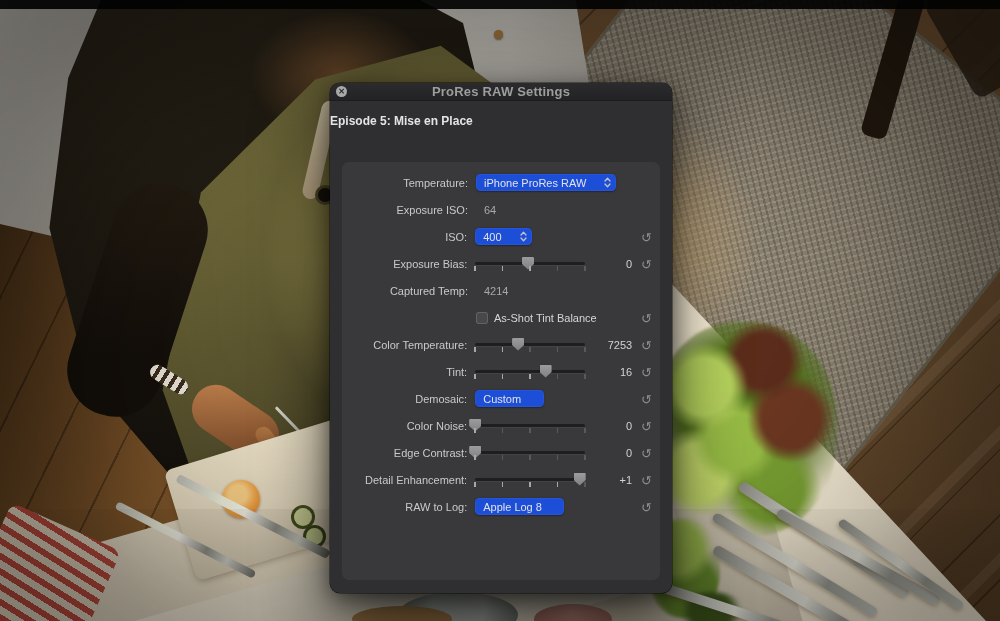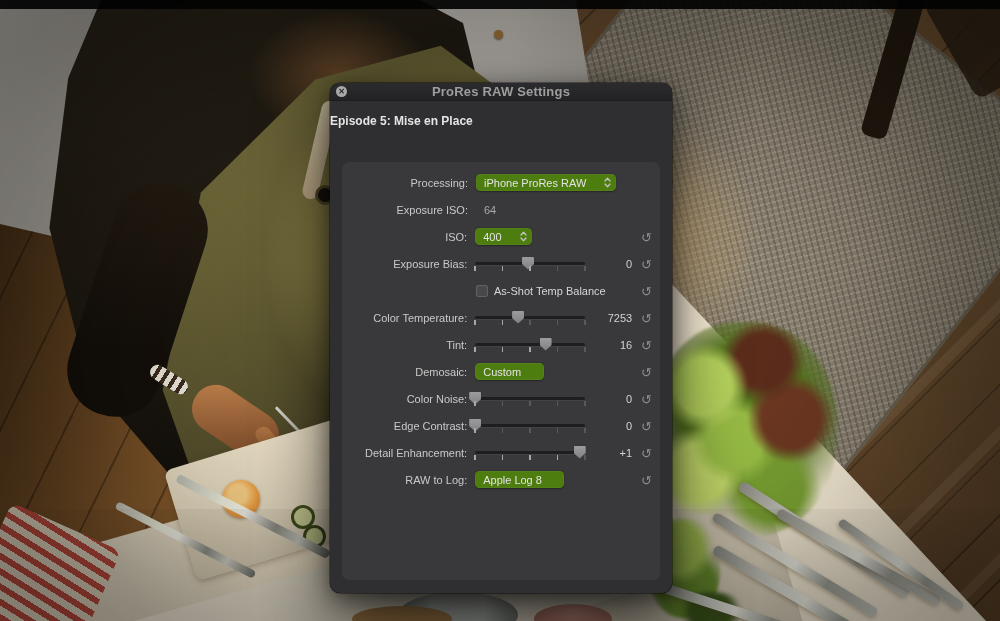--- a/index.html
+++ b/index.html
@@ -157,21 +157,21 @@
     position:absolute;left:12px;right:12px;top:79px;bottom:13px;
     background:#39393b;border-radius:7px;padding:7px 4px 0 4px;box-sizing:border-box;
   }
   .row{display:flex;align-items:center;height:27px;}
   .lab{width:130px;box-sizing:border-box;padding-right:8px;text-align:right;font-size:11px;color:#c9c9ca;white-space:nowrap;}
   .ctl{width:112px;display:flex;align-items:center;}
   .val{width:46px;text-align:right;font-size:11px;color:#d2d2d3;white-space:nowrap;}
   .rst{width:24px;text-align:right;padding-right:4px;box-sizing:border-box;}
   .static-val{font-size:11px;color:#a8a8a9;padding-left:8px;}
   .dropdown{
-    display:inline-flex;align-items:center;height:17px;background:#4d7c0f;border-radius:4.5px;
+    display:inline-flex;align-items:center;height:17px;background:#1d4ed8;border-radius:4.5px;
     padding:0 5px 0 8px;gap:18px;font-size:11px;color:#e3e3e4;white-space:nowrap;
     box-shadow:inset 0 0 0 .5px rgba(255,255,255,.09), 0 .5px 1.5px rgba(0,0,0,.35);cursor:default;
   }
   .chev{display:block;}
   .reset{font-size:13px;color:#8b8b8c;line-height:13px;cursor:default;}
   .checkbox{width:12px;height:12px;border-radius:3px;background:#48484b;box-shadow:inset 0 0 0 1px #626264;cursor:default;}
   .cb-label{font-size:11px;color:#d6d6d7;margin-left:6px;}
   .spacer{flex:1;}
   .slider{position:relative;width:110px;height:16px;}
   .track{position:absolute;left:0;right:0;top:6px;height:3px;background:#1e1e20;border-radius:2px;box-shadow:0 1px 0 rgba(255,255,255,.05);}
@@ -238,21 +238,21 @@
     <span class="close-btn">✕</span>
     <span class="title">ProRes RAW Settings</span>
   </div>
   <div class="hdr">
     <div class="episode">Episode 5: Mise en Place</div>
   </div>
 
   <div class="panel">
 
     <div class="row">
-      <div class="lab">Processing:</div>
+      <div class="lab">Temperature:</div>
       <div class="ctl" style="width:auto;">
         <span class="dropdown">
           <span>iPhone ProRes RAW</span>
           <svg class="chev" width="7" height="11" viewBox="0 0 7 11">
               <polyline points="1,4 3.5,1.3 6,4" fill="none" stroke="#c2c2c4" stroke-width="1.3" stroke-linecap="round" stroke-linejoin="round"></polyline>
               <polyline points="1,7 3.5,9.7 6,7" fill="none" stroke="#c2c2c4" stroke-width="1.3" stroke-linecap="round" stroke-linejoin="round"></polyline>
             </svg>
         </span>
       </div>
     </div>
@@ -289,25 +289,31 @@
             <span class="tick bright" style="left: calc(25% - 1px);"></span>
             <span class="tick bright" style="left: calc(50% - 1px);"></span>
             <span class="tick" style="left: calc(75% - 1px);"></span>
             <span class="tick" style="left: calc(100% - 1px);"></span>
           </div>
       </div>
       <div class="val">0</div>
       <div class="rst"><span class="reset">↺</span></div>
     </div>
 
+    <div class="row">
+      <div class="lab">Captured Temp:</div>
+      <div class="ctl">
+          <span class="static-val">4214</span>
+        </div>
+    </div>
 
     <div class="row">
       <div class="lab"></div>
       <span class="checkbox"></span>
-      <span class="cb-label">As-Shot Temp Balance</span>
+      <span class="cb-label">As-Shot Tint Balance</span>
       <div class="spacer"></div>
       <div class="rst"><span class="reset">↺</span></div>
     </div>
 
     <div class="row">
       <div class="lab">Color Temperature:</div>
       <div class="ctl">
         <div class="slider">
           <div class="track"></div>
           <div class="thumb" style="left: calc(39% - 6px);"></div>

